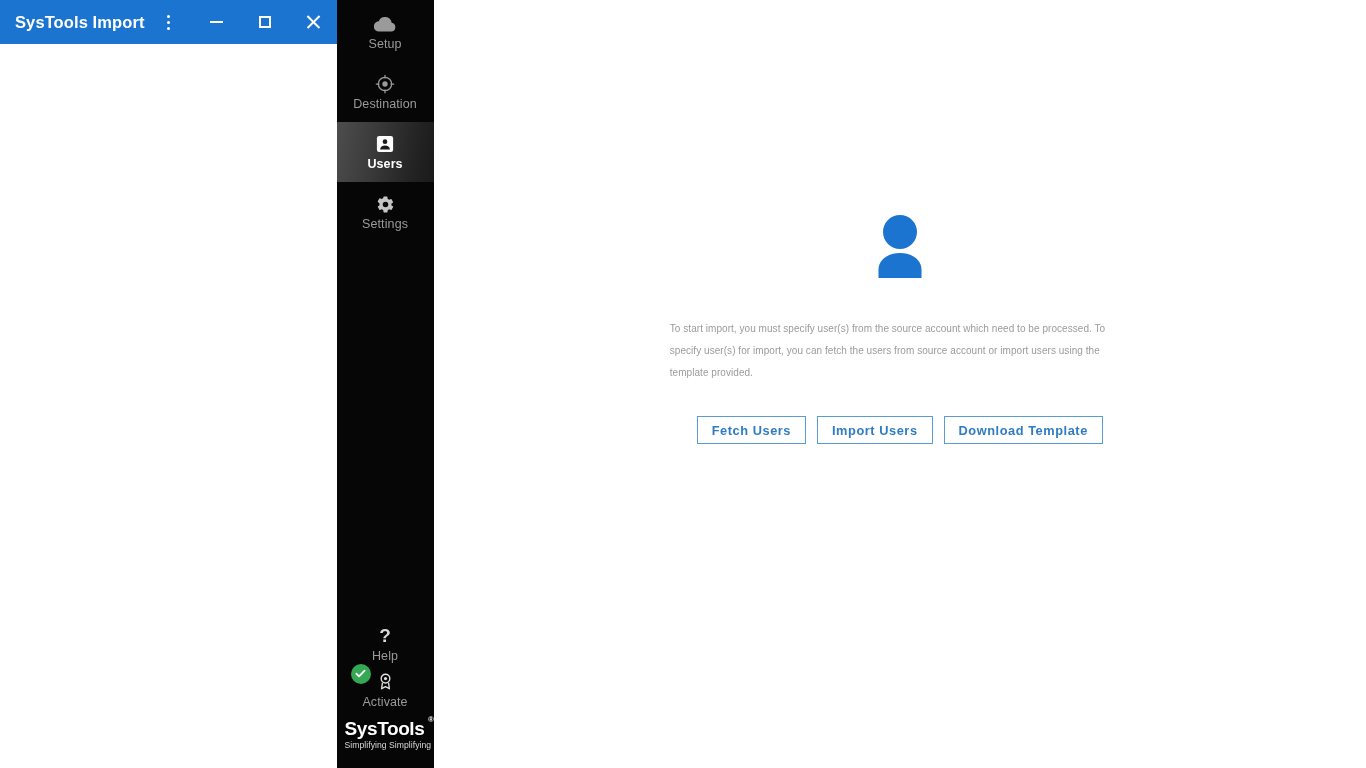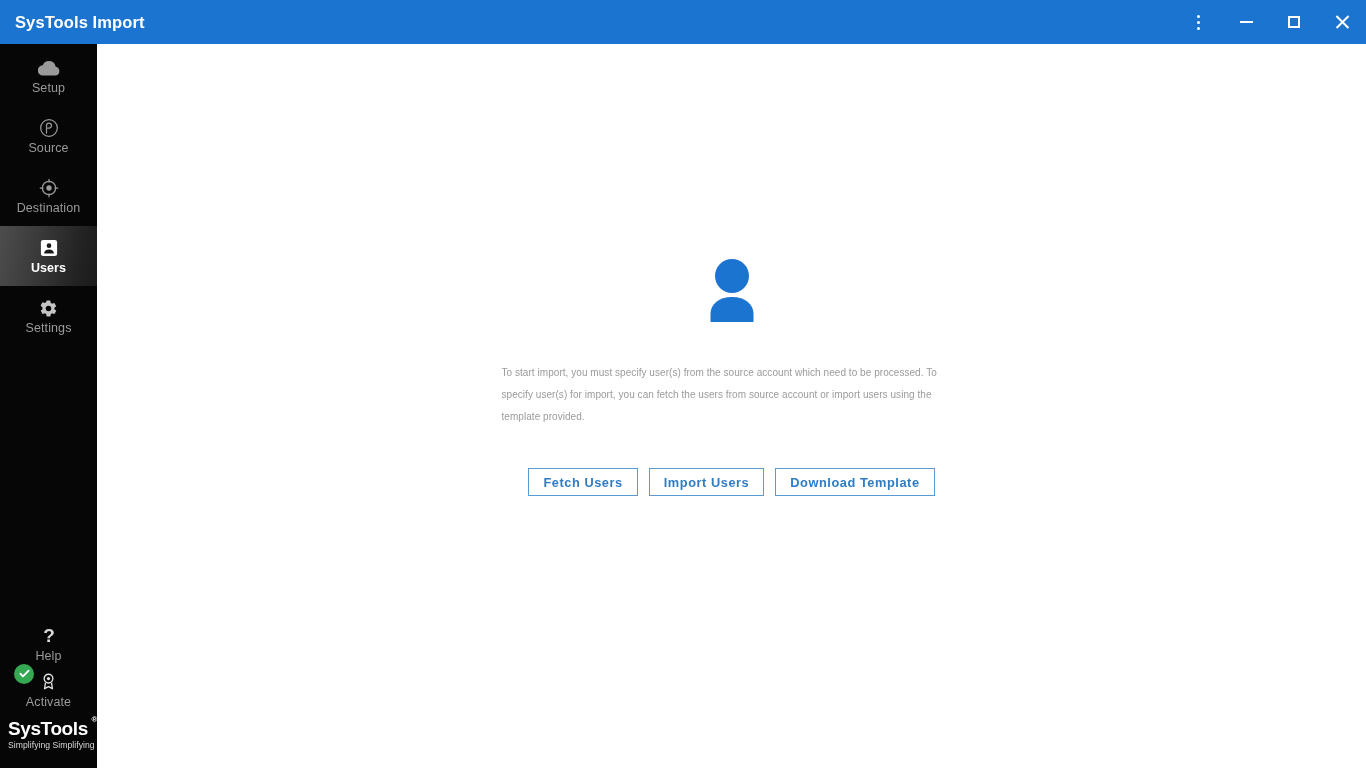--- a/index.html
+++ b/index.html
@@ -6,21 +6,21 @@
   html, body {
     width:1366px; height:768px;
     overflow:hidden;
     background:#ffffff;
     font-family:"Liberation Sans", sans-serif;
   }
 
   #app {
     position:relative;
     width:1366px; height:768px;
-    display:flex; flex-direction:column;
+    display:flex; flex-direction:row;
   }
 
   
   .titlebar {
     height:44px;
     background:#1b74cf;
     display:flex;
     align-items:center;
     flex:0 0 44px;
     user-select:none;
@@ -146,21 +146,21 @@
   .person-icon { margin-bottom:30px; }
   .empty-text {
     width:460px;
     text-align:left;
     color:#9b9b9b;
     font-size:10px;
     line-height:22px;
     letter-spacing:0.05px;
   }
   .btn-row {
-    margin-top:40px;
+    margin-top:32px;
     display:flex;
     gap:11px;
   }
   .btn {
     height:28px;
     padding:0 14px;
     border:1px solid #5b9bd5;
     background:#ffffff;
     color:#2f7cc4;
     font-family:"Liberation Sans", sans-serif;
@@ -210,29 +210,20 @@
 
         <div class="nav-item">
           <span class="nav-icon">
             <svg width="22" height="16" viewBox="0 0 24 17">
               <path fill="#9a9a9a" d="M19.3 7.1A7.4 7.4 0 0 0 5.1 5.6 5.6 5.6 0 0 0 5.6 16.8h13.1a4.9 4.9 0 0 0 .6-9.7z"></path>
             </svg>
           </span>
           <span class="nav-label">Setup</span>
         </div>
 
-        <div class="nav-item">
-          <span class="nav-icon">
-            <svg width="20" height="20" viewBox="0 0 24 24">
-              <circle cx="12" cy="12" r="10" fill="none" stroke="#9a9a9a" stroke-width="1.5"></circle>
-              <path d="M9 18V9a3 3 0 0 1 6 0 3 3 0 0 1-3 3h-1.5" fill="none" stroke="#9a9a9a" stroke-width="1.5" stroke-linecap="round"></path>
-            </svg>
-          </span>
-          <span class="nav-label">Source</span>
-        </div>
 
         <div class="nav-item">
           <span class="nav-icon">
             <svg width="20" height="20" viewBox="0 0 24 24">
               <circle cx="12" cy="12" r="8" fill="none" stroke="#9a9a9a" stroke-width="1.5"></circle>
               <circle cx="12" cy="12" r="3.2" fill="#9a9a9a"></circle>
               <path d="M12 1.5v3.4M12 19.1v3.4M1.5 12h3.4M19.1 12h3.4" stroke="#9a9a9a" stroke-width="1.5" stroke-linecap="round"></path>
             </svg>
           </span>
           <span class="nav-label">Destination</span>

